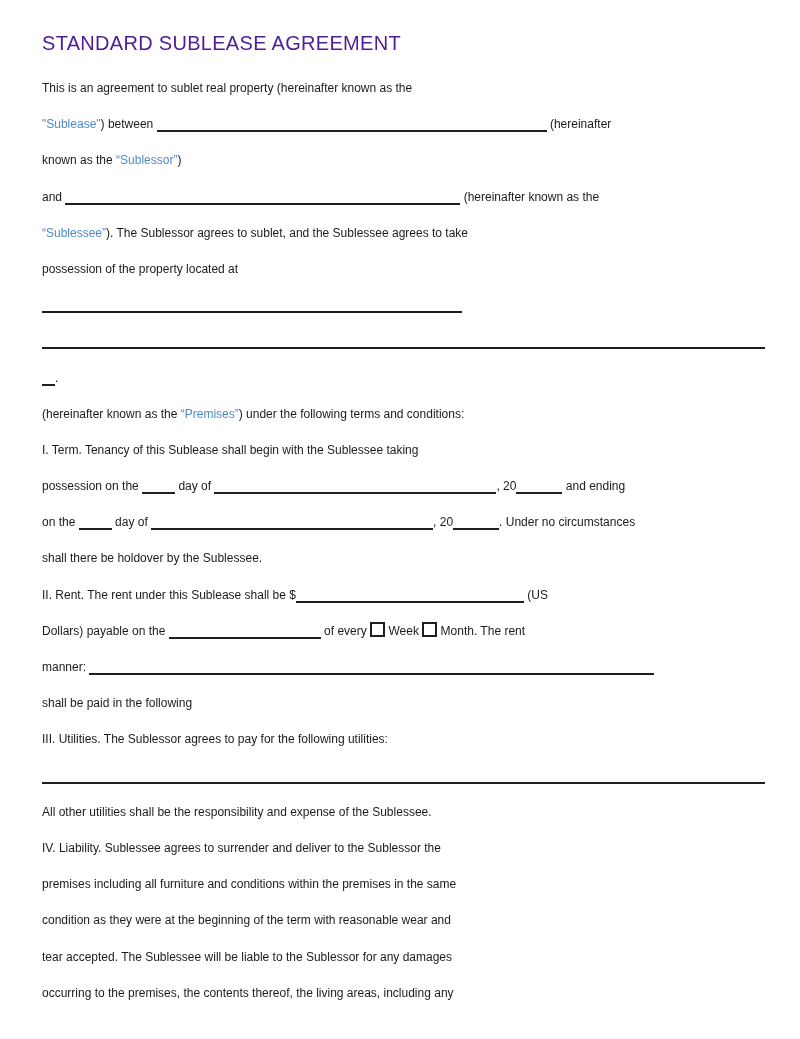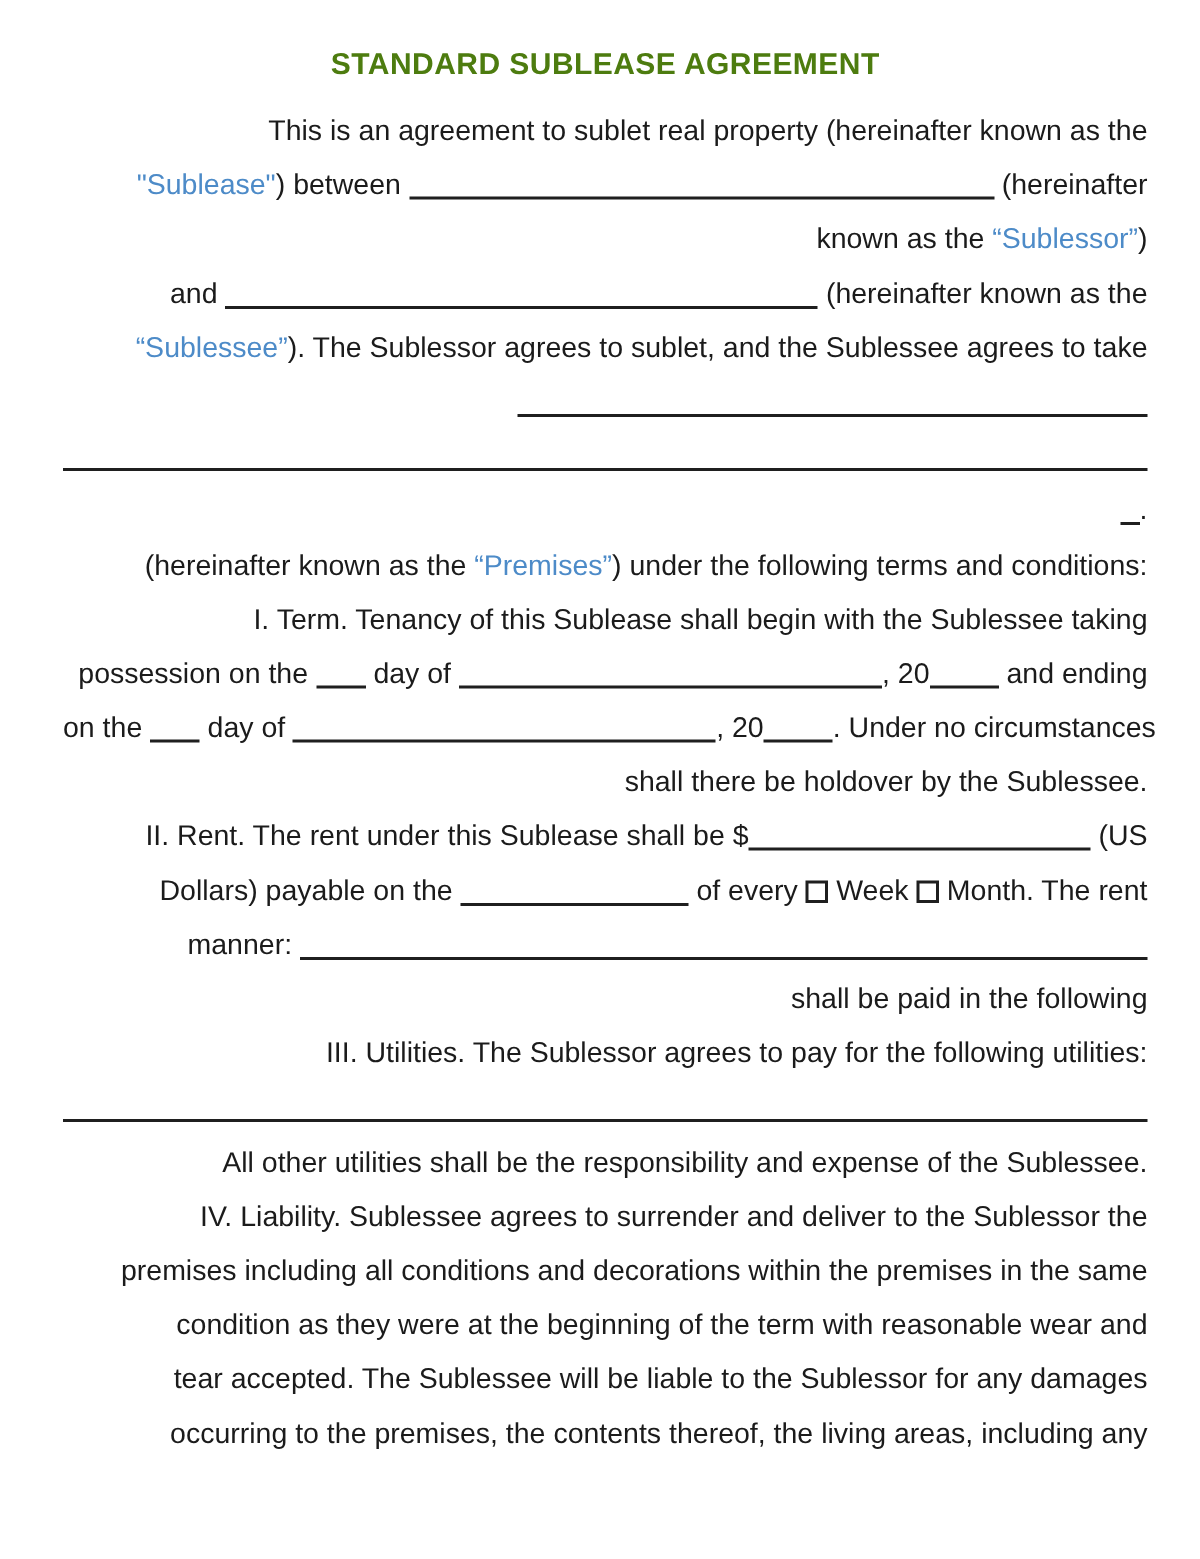--- a/index.html
+++ b/index.html
@@ -12,34 +12,33 @@
     width: 800px;
     height: 1039px;
     background: #ffffff;
     box-sizing: border-box;
     padding: 30px 35px 0 42px;
     overflow: hidden;
     font-family: "Liberation Sans", sans-serif;
     color: #1b1b1b;
   }
   .title {
-    text-align: center;
-    font-weight: bold;
+    text-align: left;
+    font-weight: normal;
     font-size: 20px;
     line-height: 26px;
     margin-bottom: 14px;
     letter-spacing: 0.3px;
-    color: #4d7c0f;
+    color: #4c1d95;
   }
   .doc-body .line {
-    font-size: 19px;
+    font-size: 12px;
     line-height: 36.2px;
     height: 36.2px;
     white-space: nowrap;
-    text-align: right;
   }
   .bold { font-weight: normal; }
   .term { color: var(--term-blue, #4d8bc8); }
   .blank {
     display: inline-block;
     height: 1px;
     border-bottom: 2px solid #1f1f1f;
     vertical-align: -4px;
   }
   .checkbox {
@@ -56,34 +55,35 @@
 <body>
 
 <div class="page">
   <div class="title">STANDARD SUBLEASE AGREEMENT</div>
   <div class="doc-body">
       <div class="line"><span>This is an agreement to sublet real property (hereinafter known as the</span></div>
       <div class="line"><span class="term">"Sublease"</span><span>) between </span><span class="blank" style="width: 390px;"></span><span> (hereinafter</span></div>
       <div class="line"><span>known as the </span><span class="term">“Sublessor”</span><span>)</span></div>
       <div class="line"><span>and </span><span class="blank" style="width: 395px;"></span><span> (hereinafter known as the</span></div>
       <div class="line"><span class="term">“Sublessee”</span><span>). The Sublessor agrees to sublet, and the Sublessee agrees to take</span></div>
+      <div class="line"><span>possession of the property located at</span></div>
       <div class="line"><span class="blank" style="width: 420px;"></span></div>
       <div class="line"><span class="blank" style="width: 723px;"></span></div>
       <div class="line"><span class="blank" style="width: 13px;"></span><span>.</span></div>
       <div class="line"><span>(hereinafter known as the </span><span class="term">“Premises”</span><span>) under the following terms and conditions:</span></div>
       <div class="line"><span class="bold">I. Term</span><span>. Tenancy of this Sublease shall begin with the Sublessee taking</span></div>
       <div class="line"><span>possession on the </span><span class="blank" style="width: 33px;"></span><span> day of </span><span class="blank" style="width: 282px;"></span><span>, 20</span><span class="blank" style="width: 46px;"></span><span> and ending</span></div>
       <div class="line"><span>on the </span><span class="blank" style="width: 33px;"></span><span> day of </span><span class="blank" style="width: 282px;"></span><span>, 20</span><span class="blank" style="width: 46px;"></span><span>. Under no circumstances</span></div>
       <div class="line"><span>shall there be holdover by the Sublessee.</span></div>
       <div class="line"><span class="bold">II. Rent</span><span>. The rent under this Sublease shall be $</span><span class="blank" style="width: 228px;"></span><span> (US</span></div>
       <div class="line"><span>Dollars) payable on the </span><span class="blank" style="width: 152px;"></span><span> of every </span><span class="checkbox"></span><span> Week </span><span class="checkbox"></span><span> Month. The rent</span></div>
       <div class="line"><span>manner: </span><span class="blank" style="width: 565px;"></span></div>
       <div class="line"><span>shall be paid in the following</span></div>
       <div class="line"><span class="bold">III. Utilities</span><span>. The Sublessor agrees to pay for the following utilities:</span></div>
       <div class="line"><span class="blank" style="width: 723px;"></span></div>
       <div class="line"><span>All other utilities shall be the responsibility and expense of the Sublessee.</span></div>
       <div class="line"><span class="bold">IV. Liability</span><span>. Sublessee agrees to surrender and deliver to the Sublessor the</span></div>
-      <div class="line"><span>premises including all conditions and decorations within the premises in the same</span></div>
+      <div class="line"><span>premises including all furniture and conditions within the premises in the same</span></div>
       <div class="line"><span>condition as they were at the beginning of the term with reasonable wear and</span></div>
       <div class="line"><span>tear accepted. The Sublessee will be liable to the Sublessor for any damages</span></div>
       <div class="line"><span>occurring to the premises, the contents thereof, the living areas, including any</span></div>
     </div>
 </div>
 
 </body></html>

